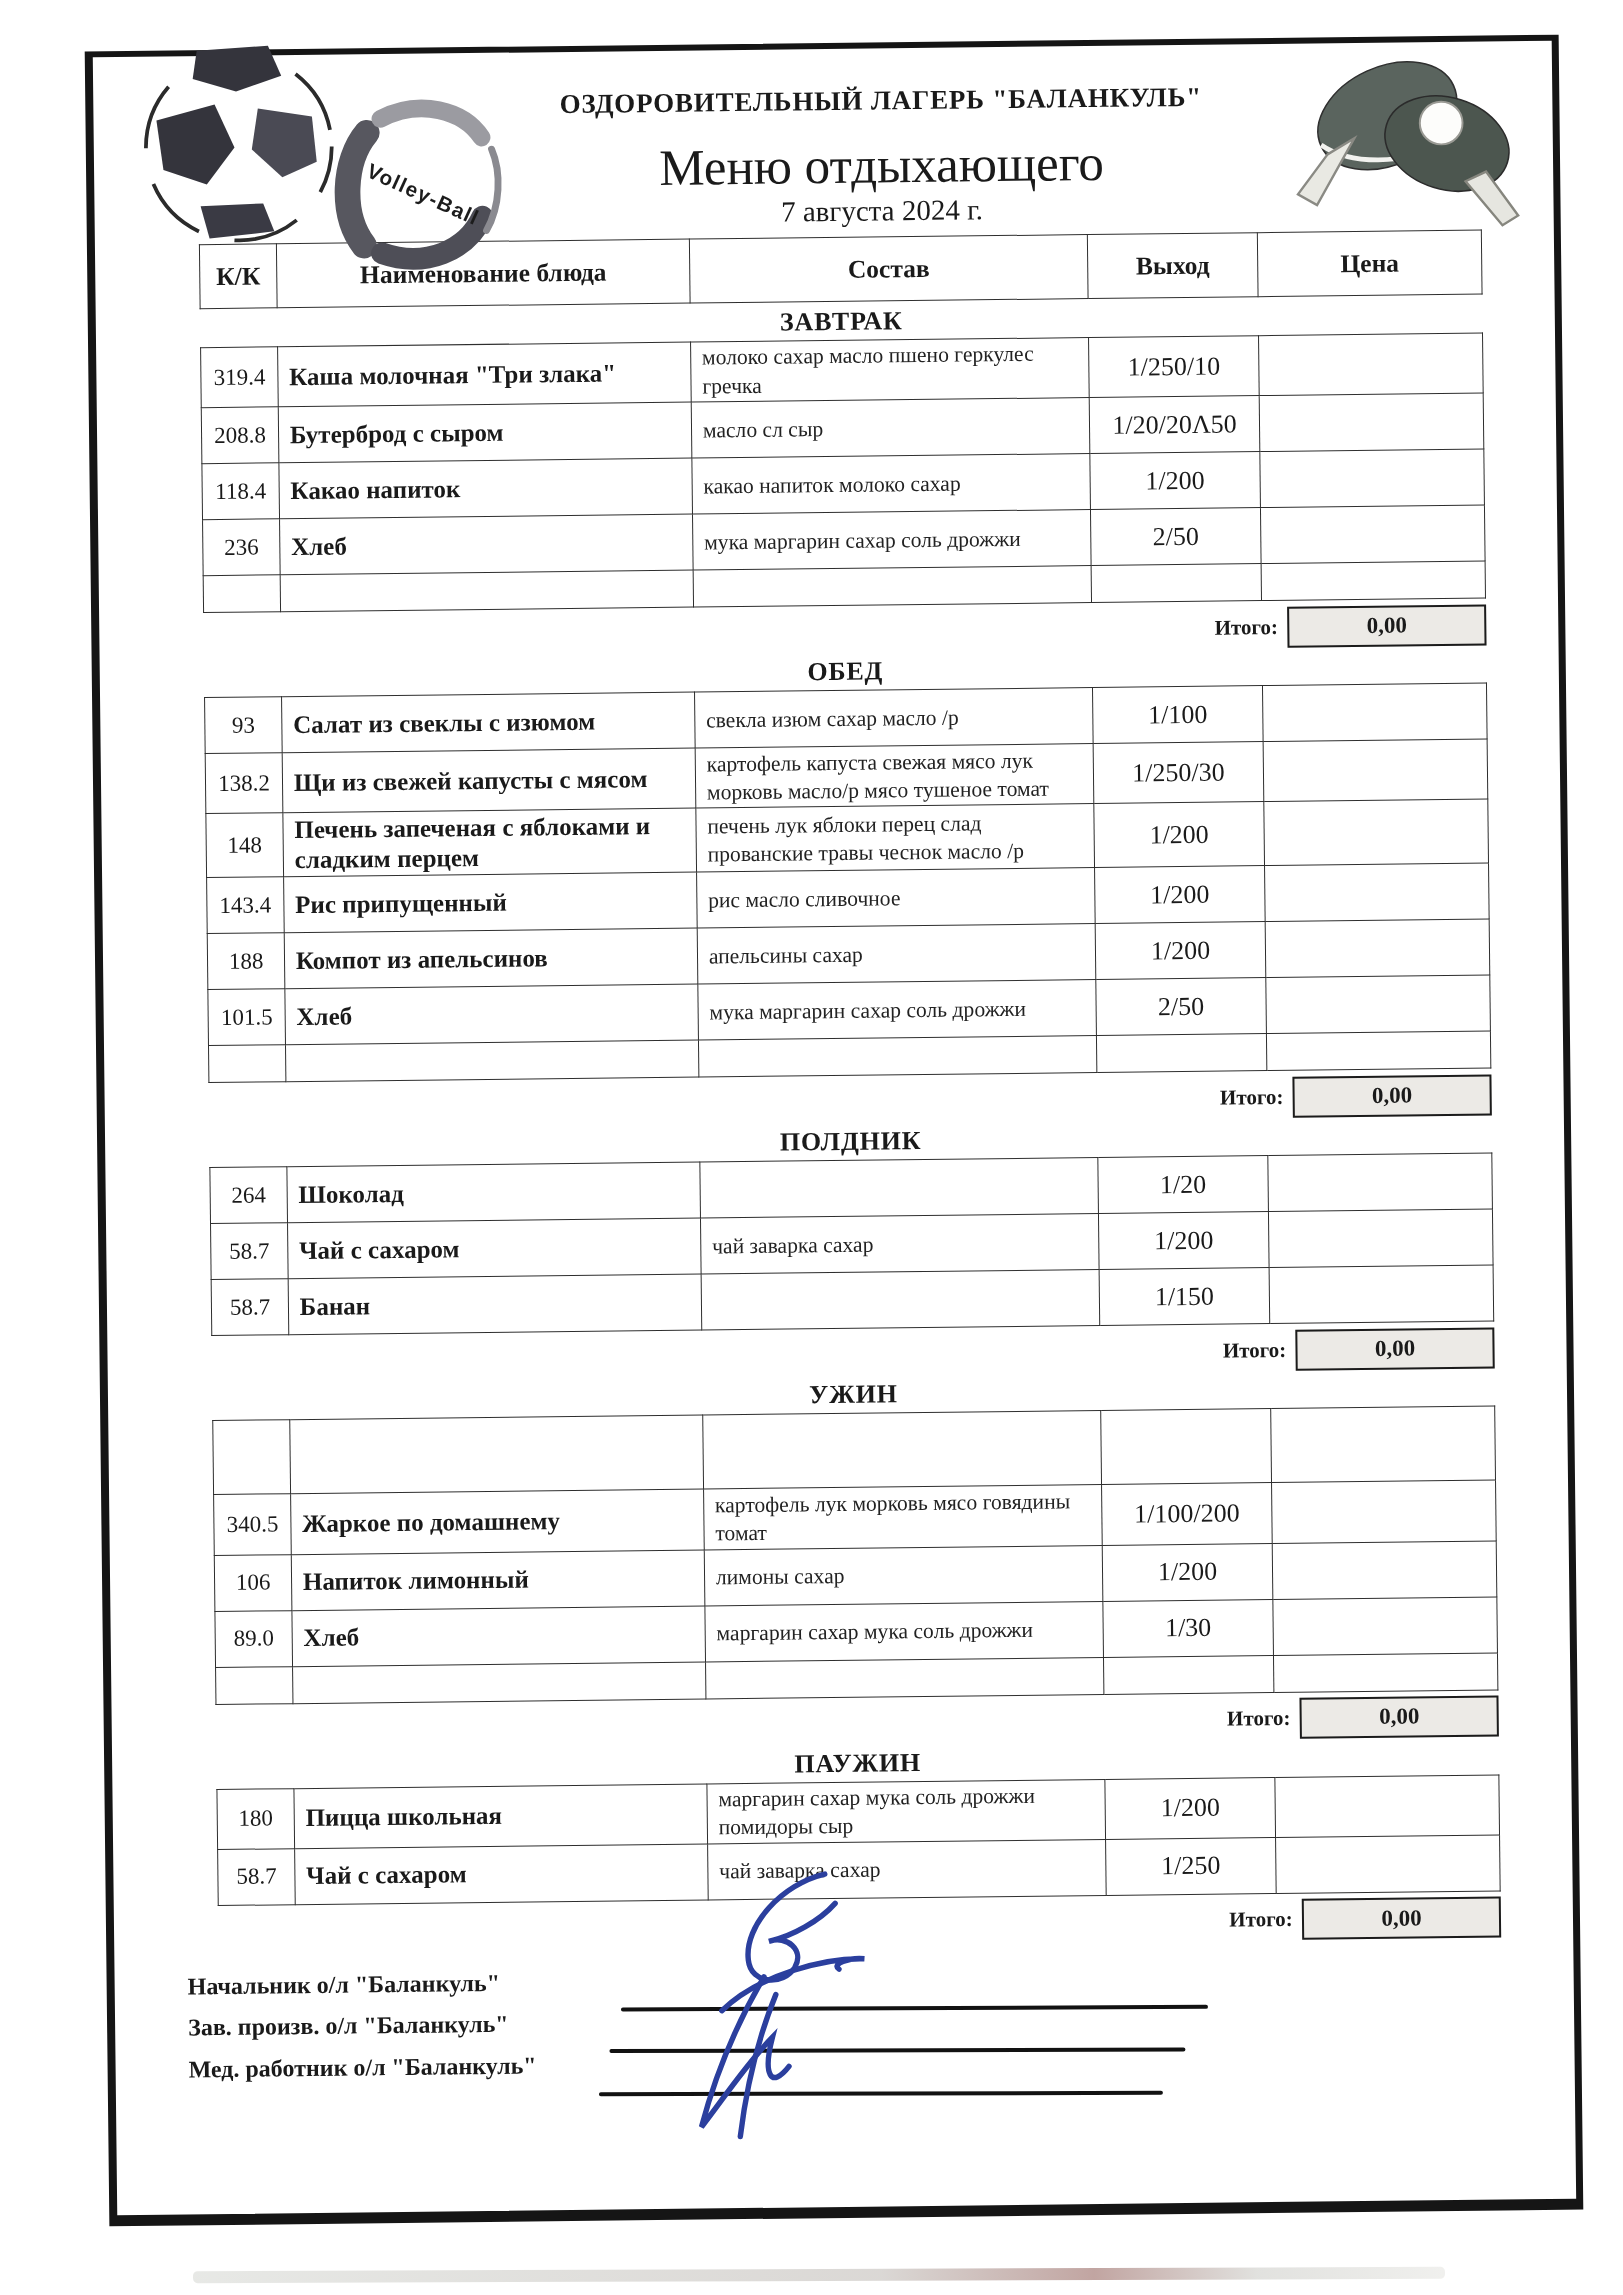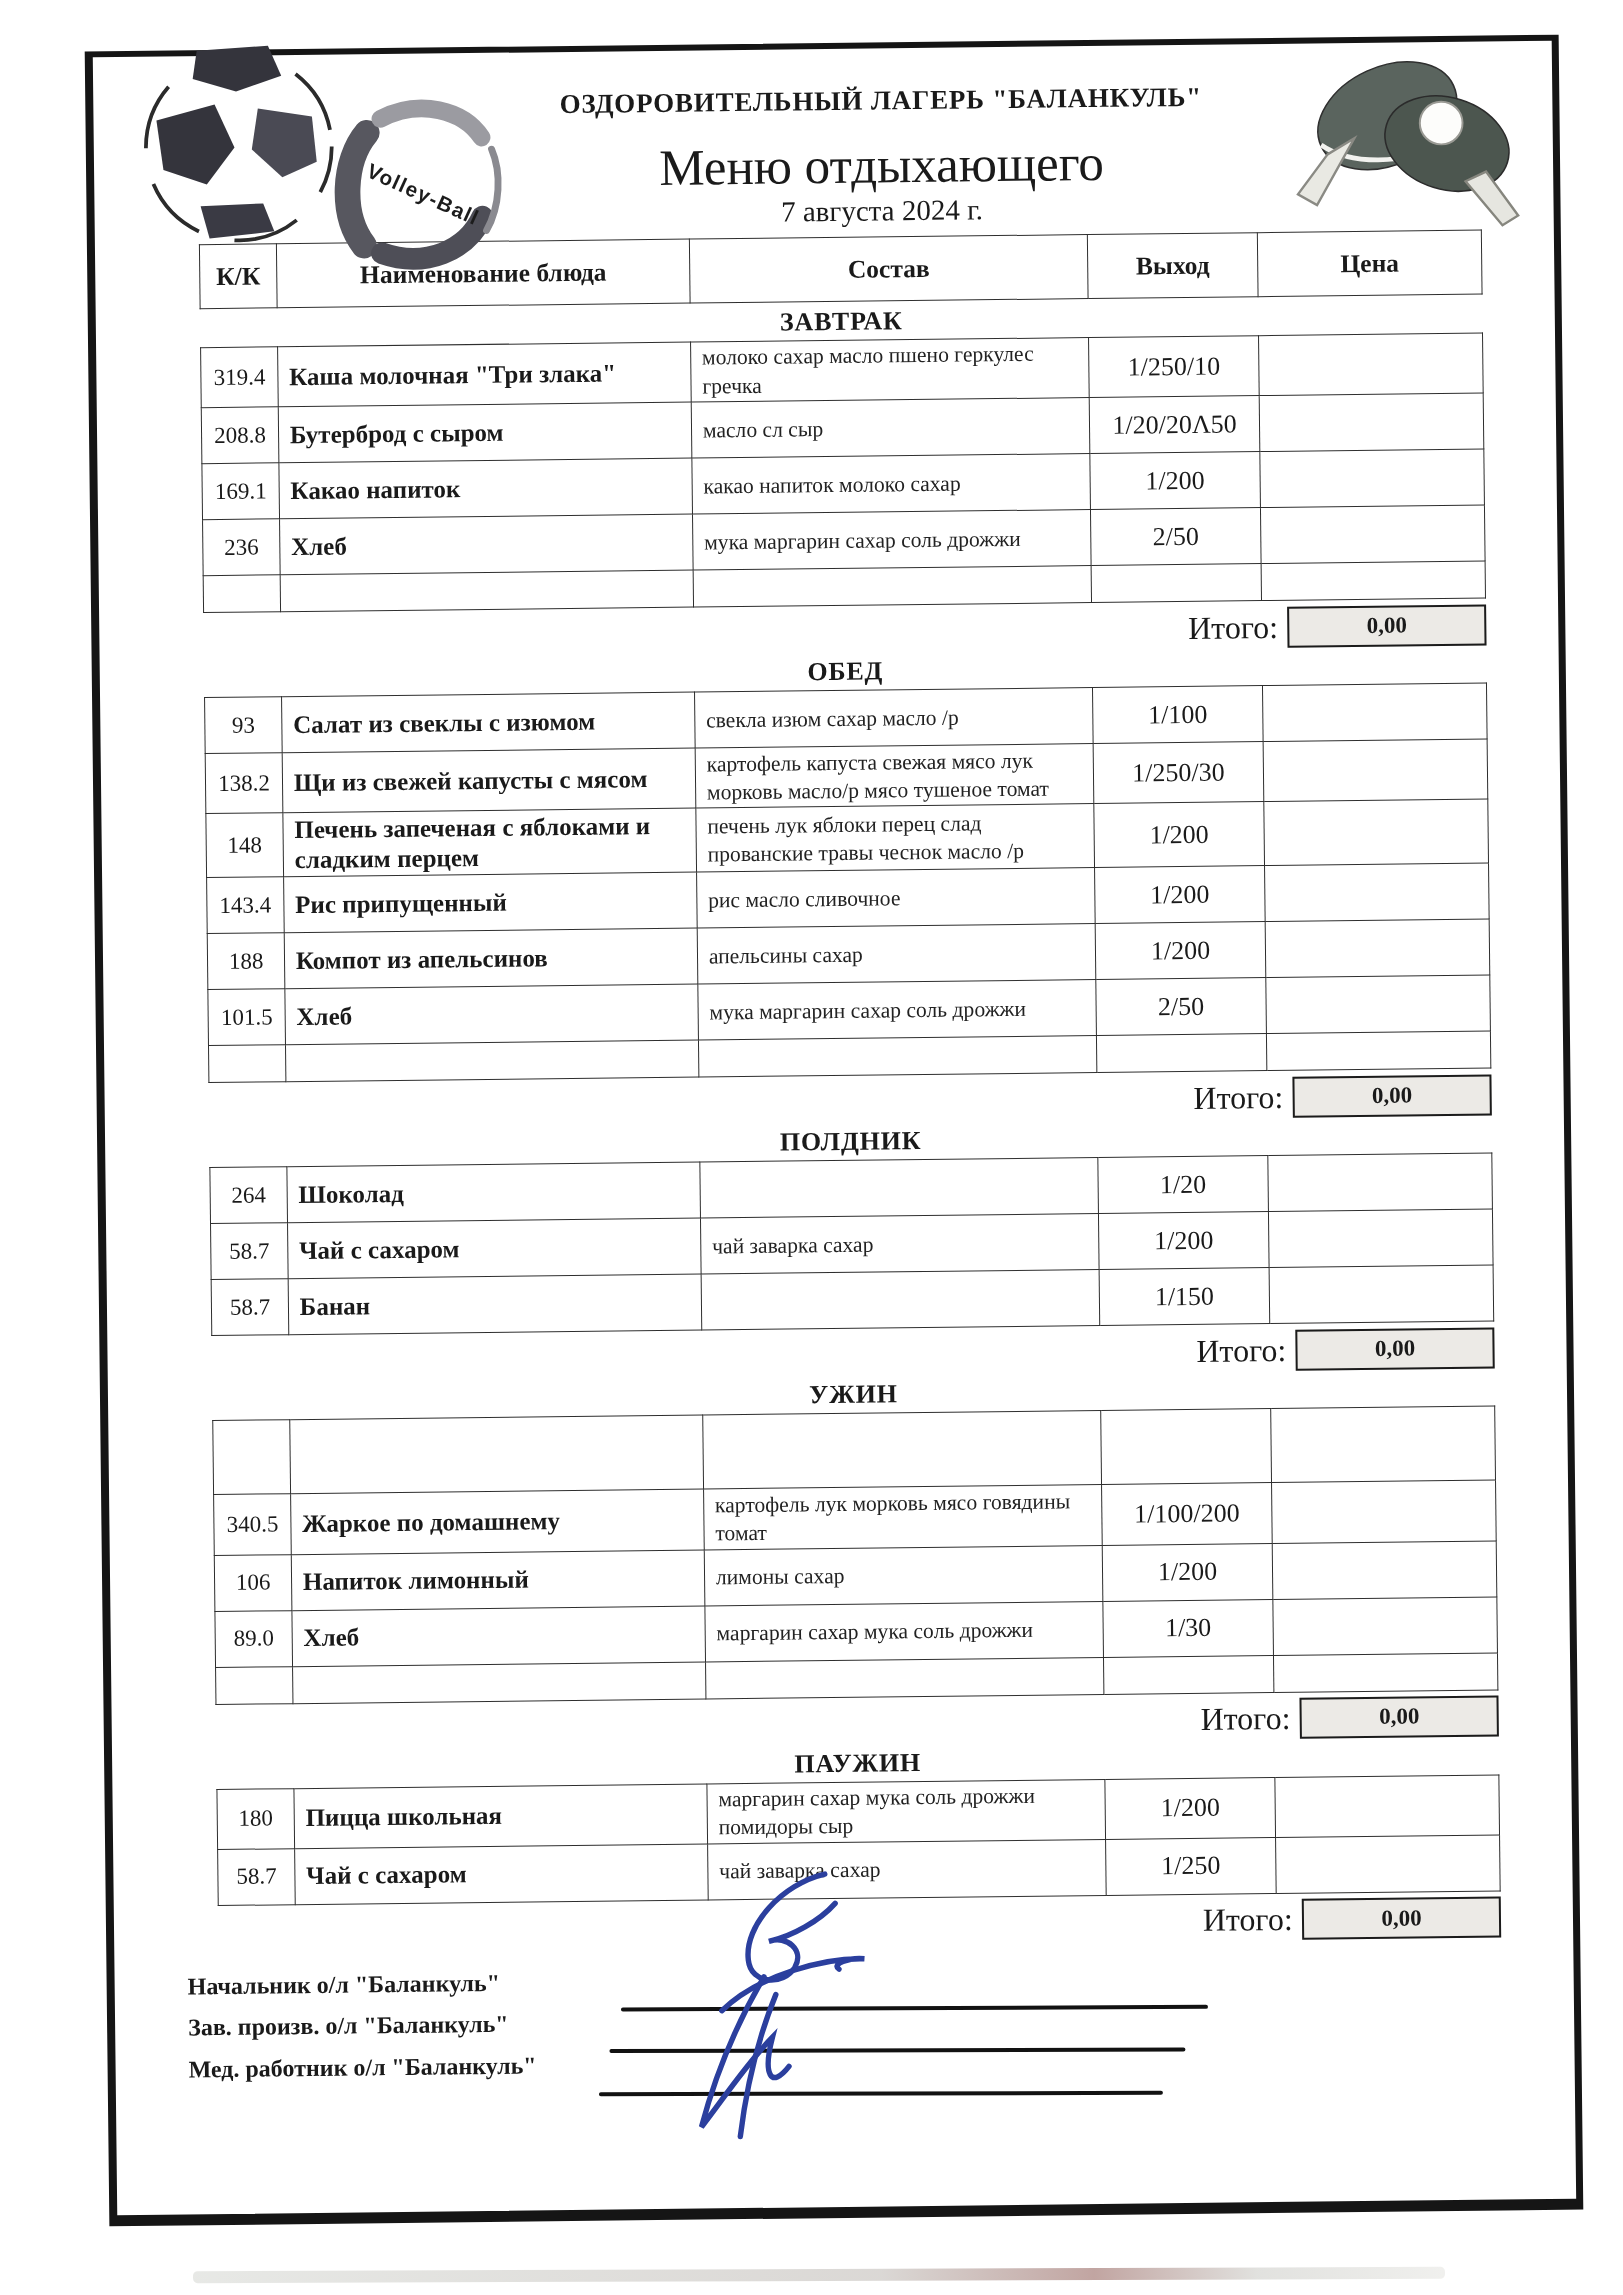--- a/index.html
+++ b/index.html
@@ -78,21 +78,21 @@
   td.cell-comp { font-size: 21.6px; line-height: 1.3; color: #222; }
   td.cell-out  { text-align: center; font-size: 26px; }
   td.cell-price{ font-size: 23px; }
   
   .total-row {
     width: 1387px;
     display: flex; justify-content: flex-end; align-items: center;
     gap: 9.3px;
     margin: 5.4px 0 3.9px 0;
   }
-  .total-label { font-size: 32px; font-weight: normal; }
+  .total-label { font-size: 21px; font-weight: bold; }
   .total-box {
     width: 195px; height: 37px;
     border: 2.3px solid #1b1b1b;
     background: #eceae6;
     display: flex; align-items: center; justify-content: center;
     font-size: 23px; font-weight: bold;
   }
   
   .footer { position: relative; margin: 14px 0 0 73px; height: 178px; }
   .signatory {
@@ -200,21 +200,21 @@
 
   <tr>
     <td class="cell-kk">208.8</td>
     <td class="cell-name">Бутерброд с сыром</td>
     <td class="cell-comp">масло сл сыр</td>
     <td class="cell-out">1/20/20Λ50</td>
     <td class="cell-price"></td>
   </tr>
 
   <tr>
-    <td class="cell-kk">169.1</td>
+    <td class="cell-kk">118.4</td>
     <td class="cell-name">Какао напиток</td>
     <td class="cell-comp">какао напиток молоко сахар</td>
     <td class="cell-out">1/200</td>
     <td class="cell-price"></td>
   </tr>
 
   <tr>
     <td class="cell-kk">236</td>
     <td class="cell-name">Хлеб</td>
     <td class="cell-comp">мука маргарин сахар соль дрожжи</td>

